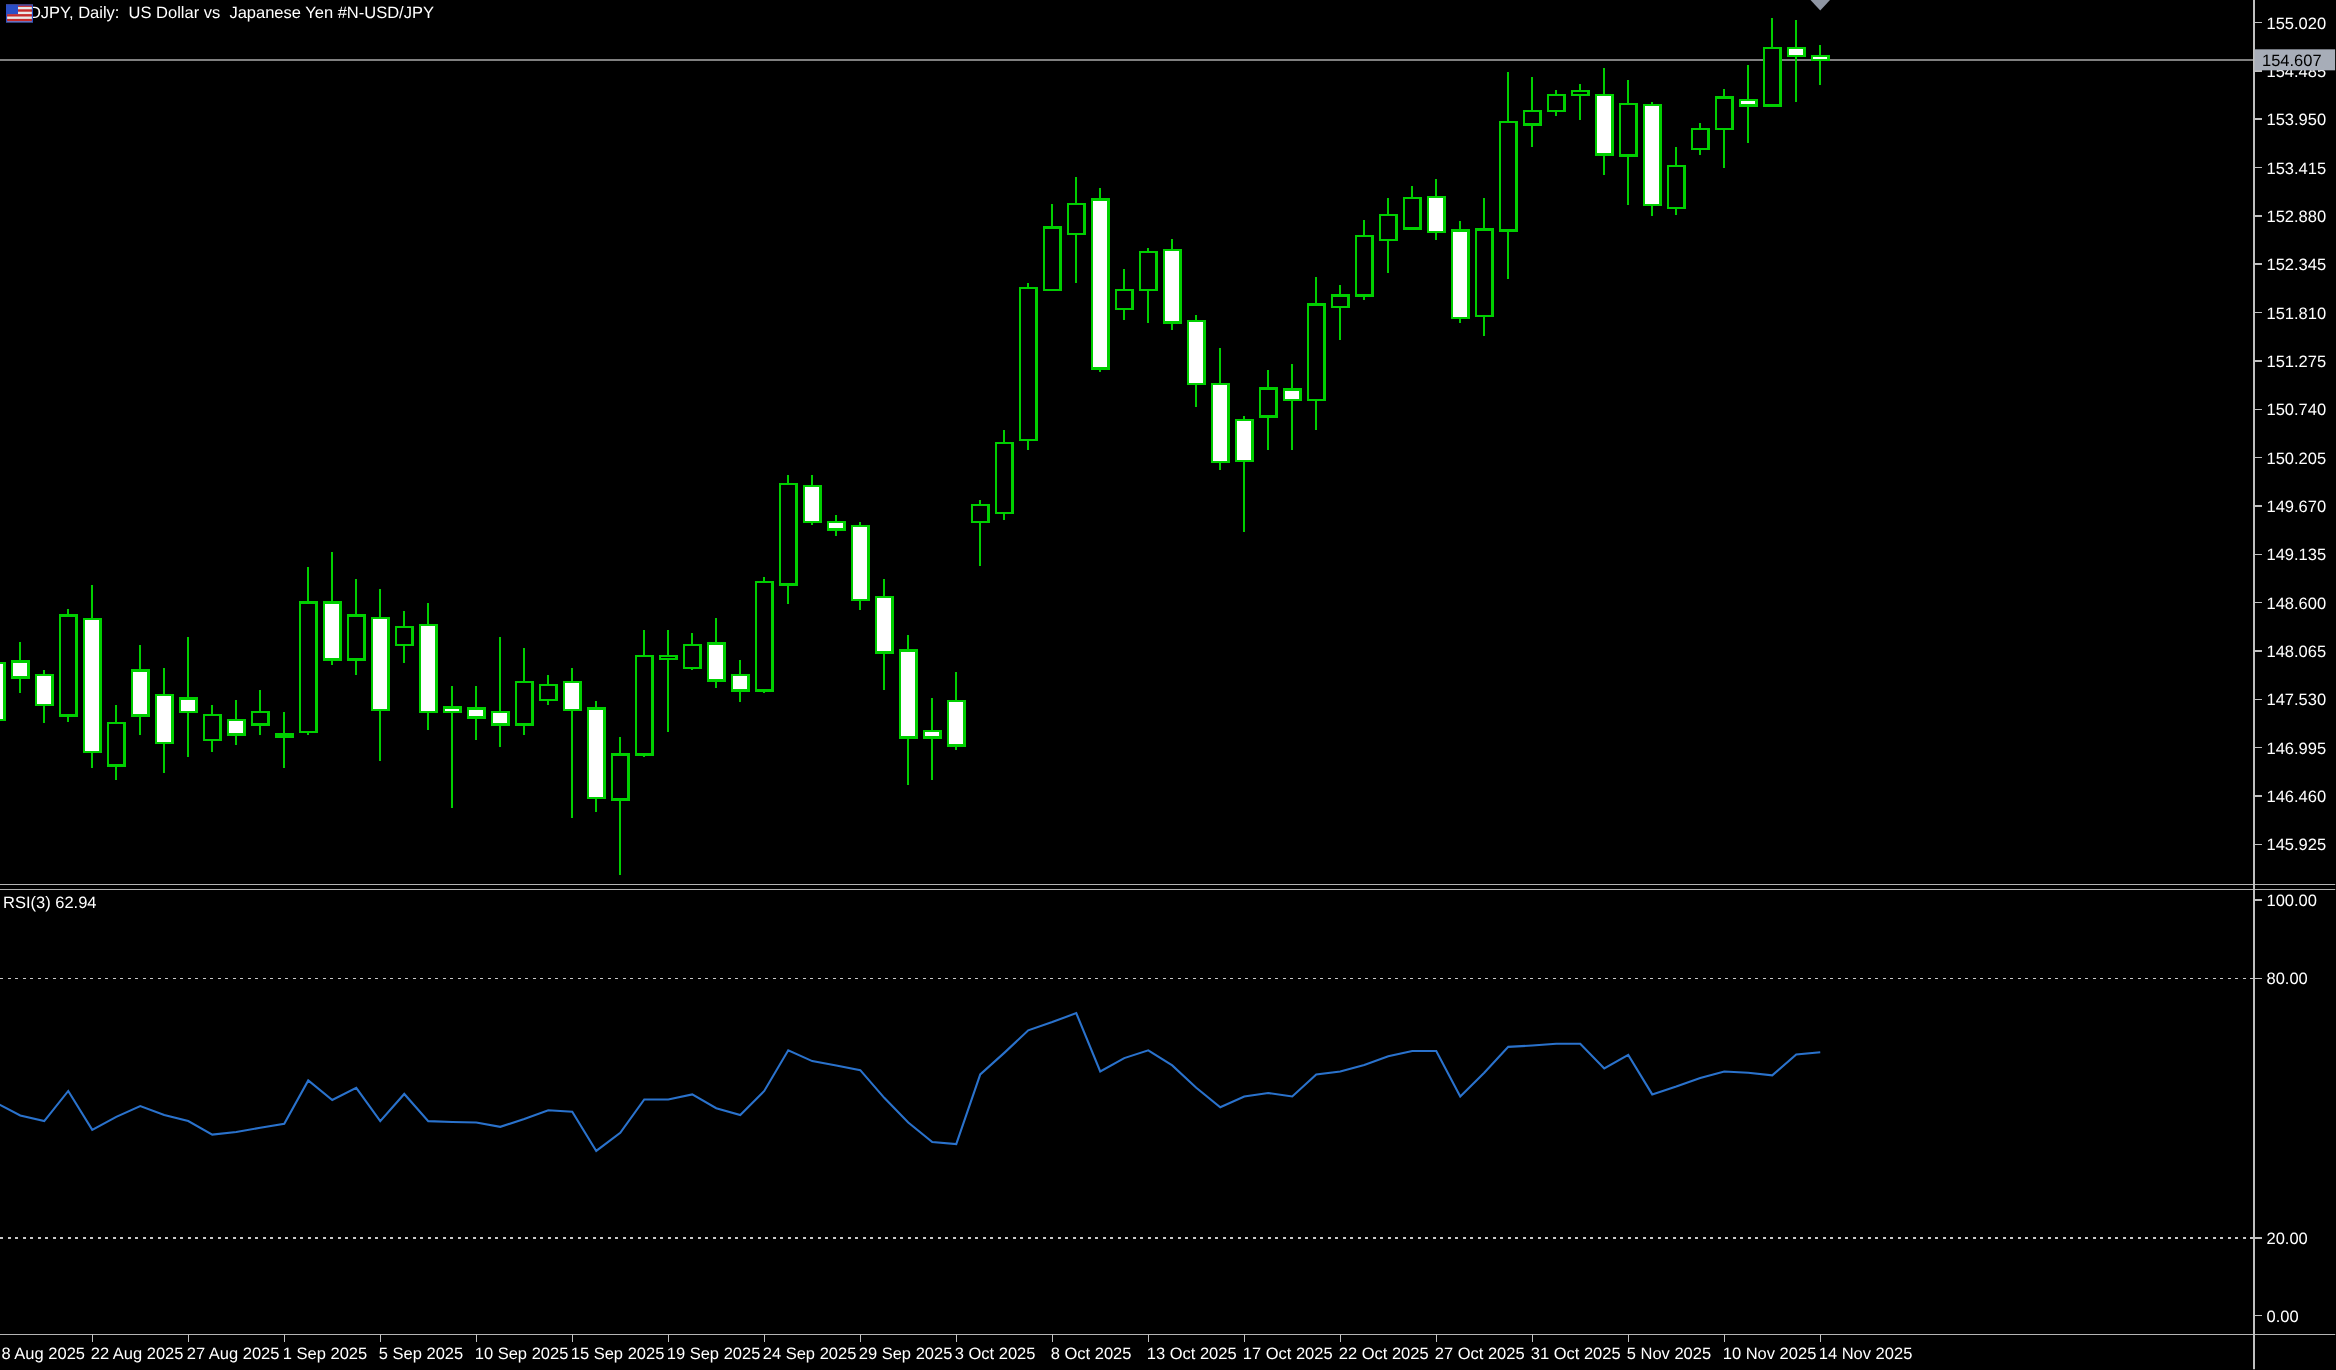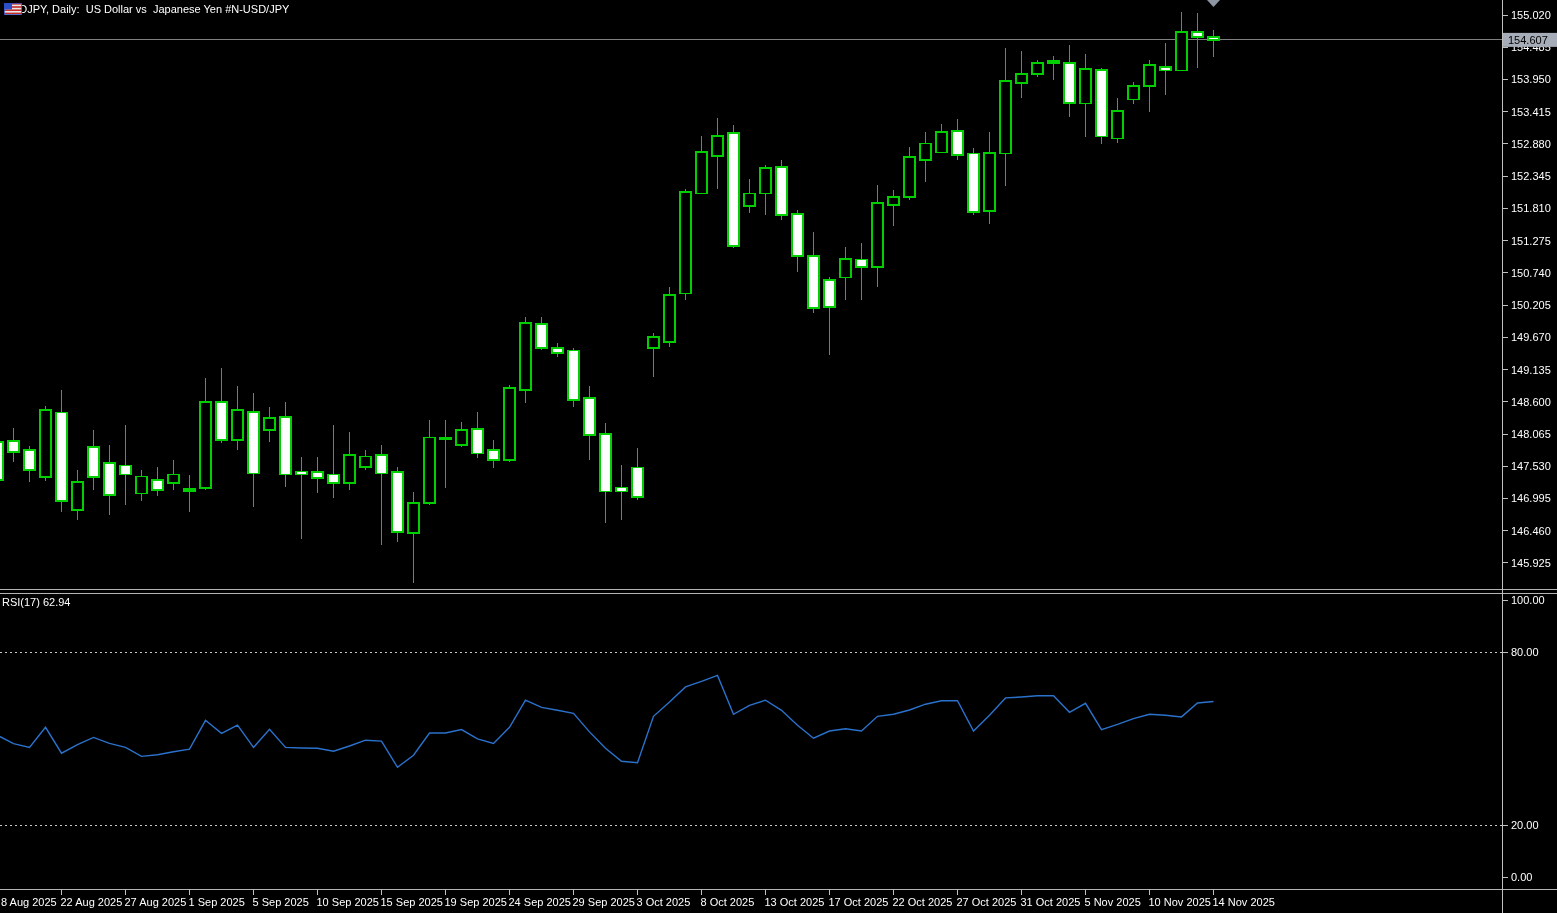--- a/index.html
+++ b/index.html
@@ -23,21 +23,21 @@
       <rect x="0" y="0" width="18" height="1.6" fill="#c62b2b"></rect>
       <rect x="0" y="3.2" width="18" height="1.6" fill="#c62b2b"></rect>
       <rect x="0" y="6.4" width="18" height="1.6" fill="#c62b2b"></rect>
       <rect x="0" y="9.6" width="18" height="1.6" fill="#c62b2b"></rect>
       <rect x="0" y="0" width="8" height="6.4" fill="#2b4fc6"></rect>
       <rect x="0" y="0" width="18" height="12" fill="none" stroke="#2b4fc6" stroke-width="1.5"></rect>
     </svg>
     <span class="txt">USDJPY, Daily:  US Dollar vs  Japanese Yen #N-USD/JPY</span>
   </div>
 
-  <div class="indicator-line">RSI(17) 62.94</div>
+  <div class="indicator-line">RSI(3) 62.94</div>
 
   <svg id="chart-svg" width="1557" height="913">
       <g>
         <line x1="0" y1="652.3" x2="1502" y2="652.3" stroke="#C8C8C8" stroke-width="1" stroke-dasharray="2,3" shape-rendering="crispEdges"></line>
         <line x1="0" y1="825.298" x2="1502" y2="825.298" stroke="#C8C8C8" stroke-width="1" stroke-dasharray="2,3" shape-rendering="crispEdges"></line>
       </g>
       <line x1="0" y1="39.88201100000066" x2="1502" y2="39.88201100000066" stroke="#808080" stroke-width="1" shape-rendering="crispEdges"></line>
       <g>
         <g>
           <line x1="-2.5" y1="436.12653000000057" x2="-2.5" y2="486.1315400000013" stroke="#00CF00" stroke-width="1.6" shape-rendering="crispEdges"></line>

